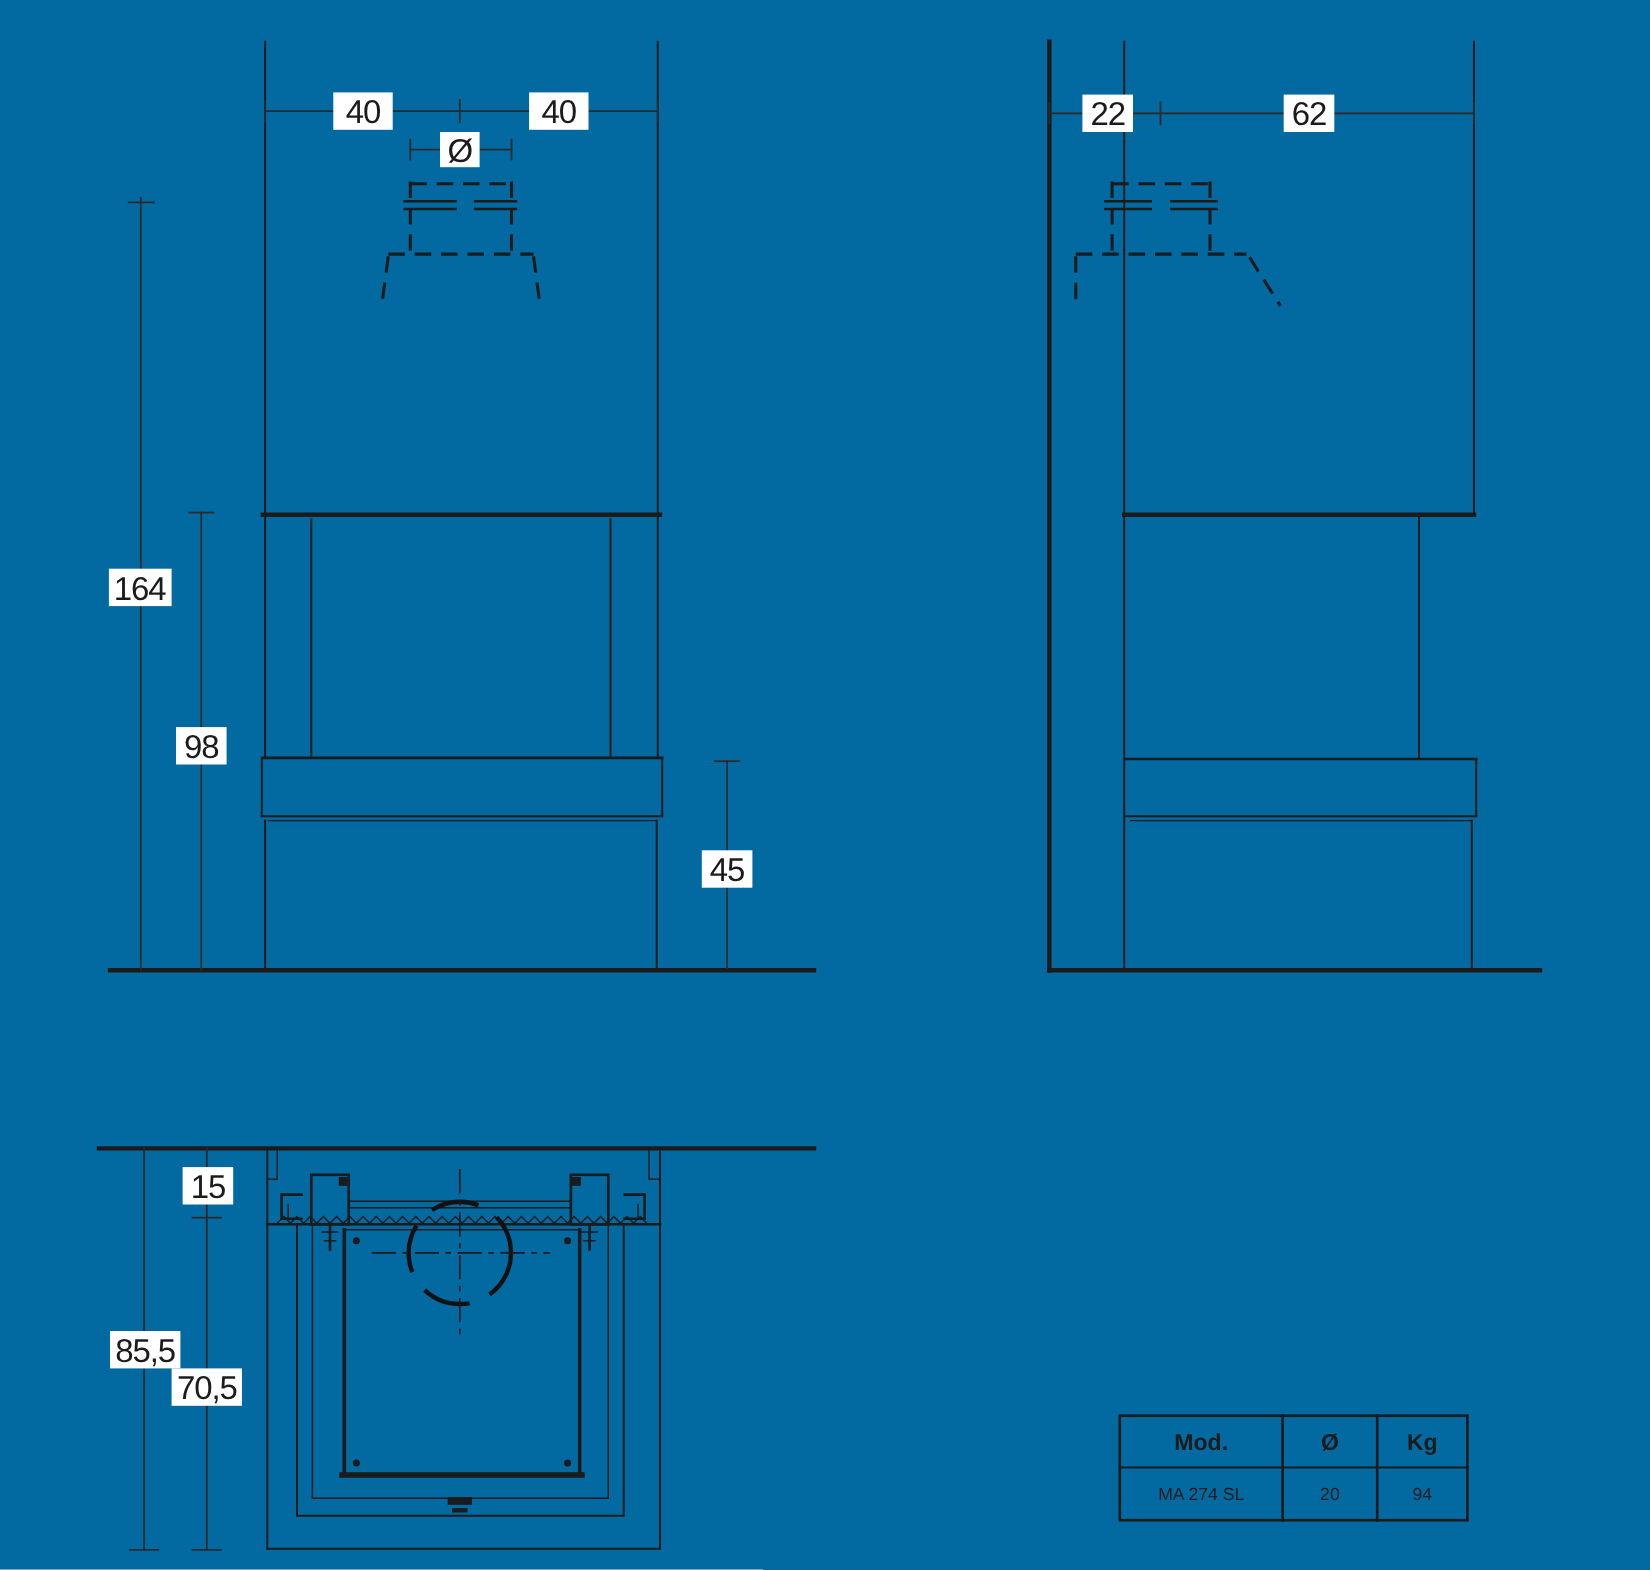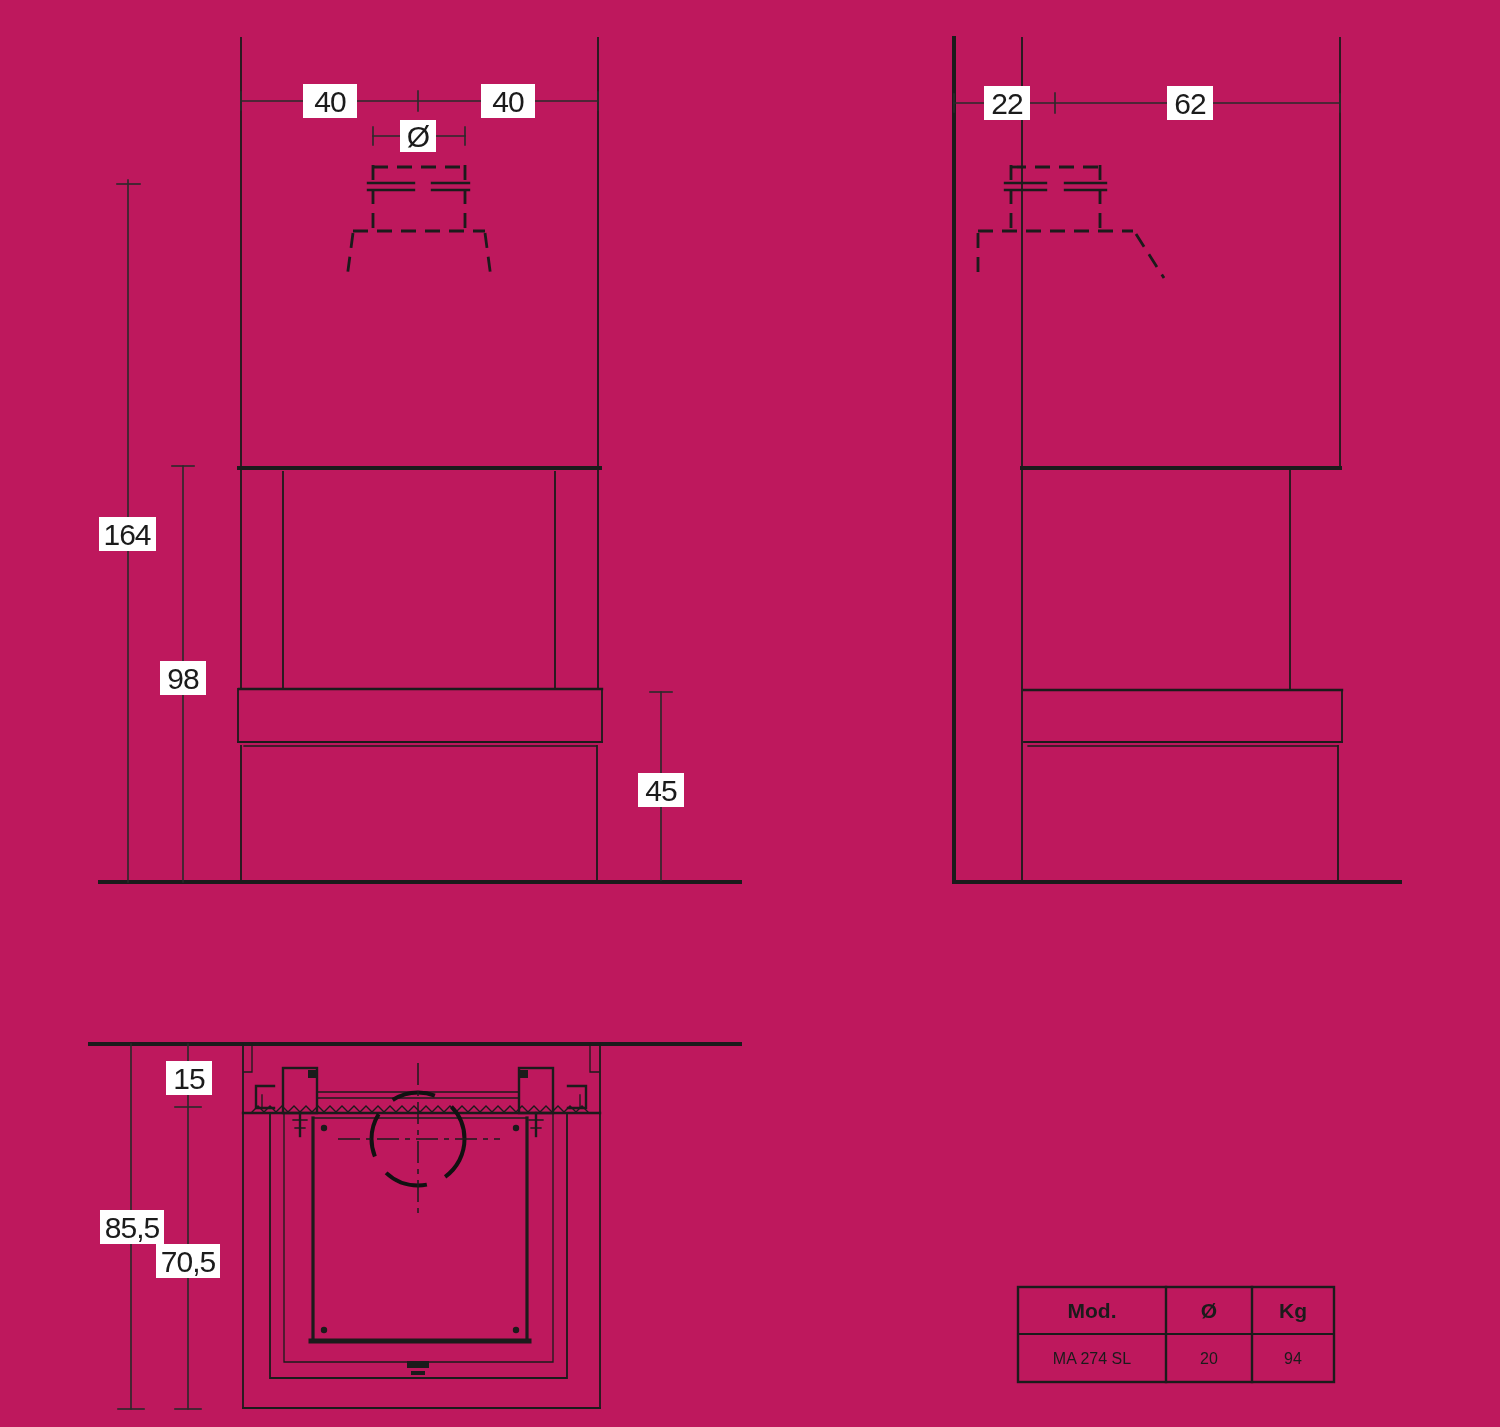--- a/index.html
+++ b/index.html
@@ -4,21 +4,21 @@
 <style>
   html, body {
     margin: 0;
     padding: 0;
     background: #ffffff;
   }
   .page {
     position: relative;
     width: 1500px;
     height: 1427px;
-    background: #be185d;
+    background: #0369a1;
     font-family: "Liberation Sans", sans-serif;
   }
   svg { display: block; }
 
   
   .ln       { stroke: #1b1b1b; fill: none; stroke-width: 1.8; stroke-linecap: square; }
   .ln-thin  { stroke: #1b1b1b; fill: none; stroke-width: 1.3; stroke-linecap: square; }
   .ln-med   { stroke: #1b1b1b; fill: none; stroke-width: 2.4; stroke-linecap: square; }
   .ln-thick { stroke: #1b1b1b; fill: none; stroke-width: 4;   stroke-linecap: square; }
   .ln-heavy { stroke: #1b1b1b; fill: none; stroke-width: 5;   stroke-linecap: square; }

